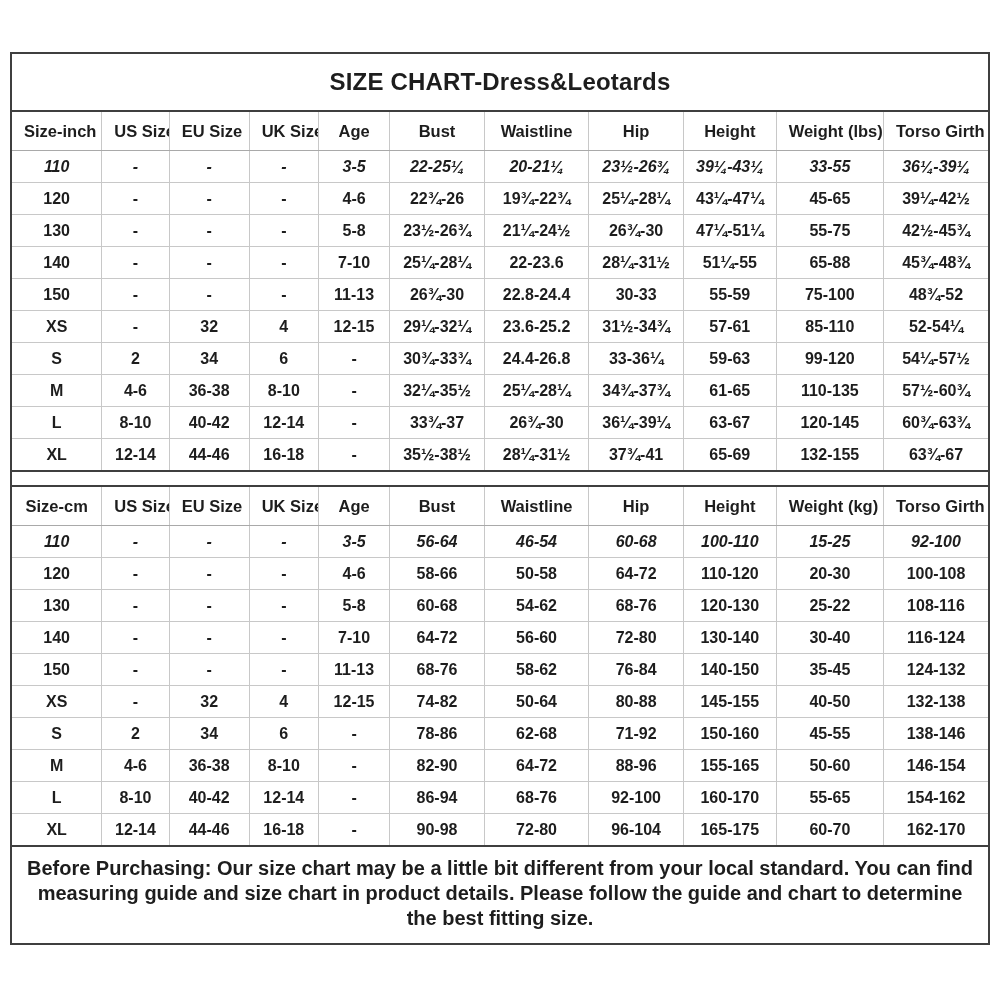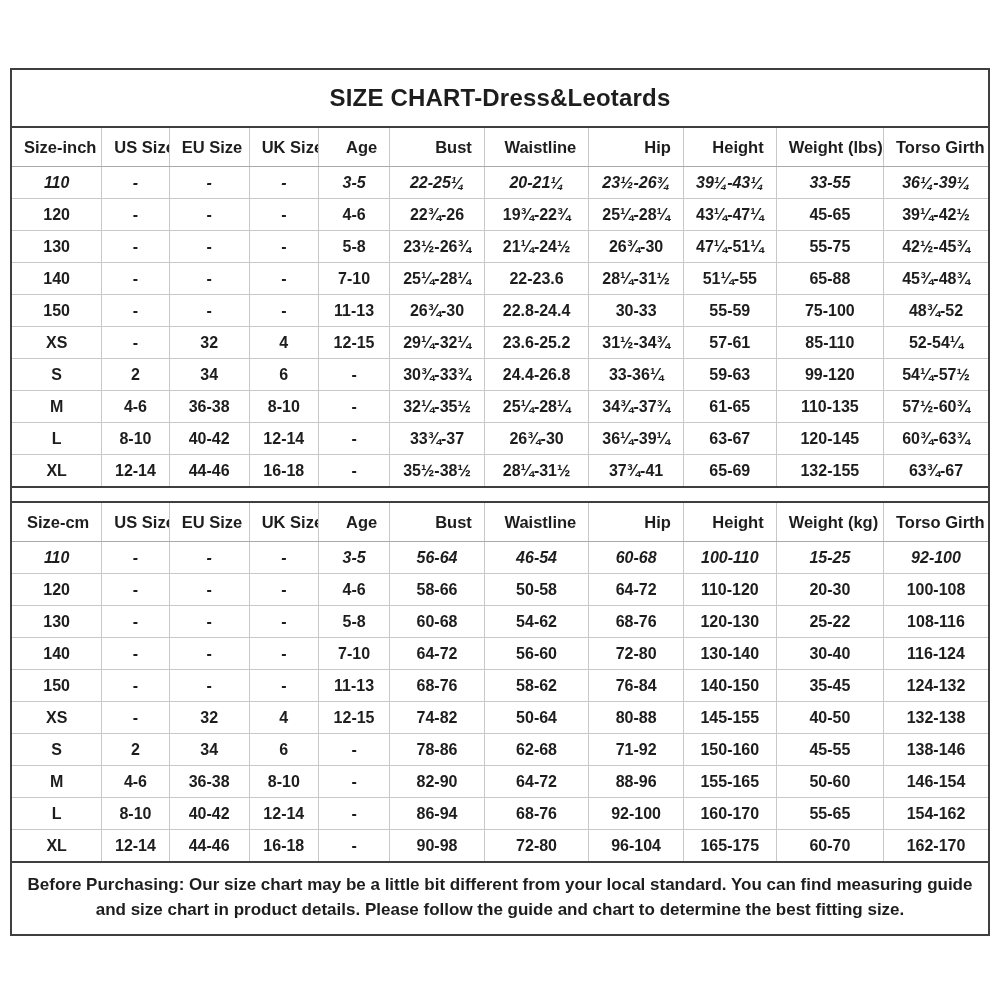--- a/index.html
+++ b/index.html
@@ -7,21 +7,21 @@
     padding: 0;
     background: #ffffff;
     width: 1000px;
     height: 1000px;
     font-family: "Liberation Sans", sans-serif;
     color: #1d1d1d;
   }
   .chart-card {
     position: absolute;
     left: 10px;
-    top: 68px;
+    top: 52px;
     width: 976px;
     border: 2px solid #3f3f3f;
     background: #ffffff;
   }
   .chart-title {
     height: 56px;
     line-height: 56px;
     text-align: center;
     font-size: 24px;
     font-weight: 700;
@@ -31,21 +31,21 @@
   }
   table.size-table {
     width: 100%;
     border-collapse: collapse;
     table-layout: fixed;
     border-bottom: 2px solid #3f3f3f;
   }
   table.size-table th {
     font-size: 16.5px;
     font-weight: 700;
-    text-align: right;
+    text-align: center;
     padding: 10px 12px;
     line-height: 18px;
     border-left: 1px solid #c8c8c8;
     border-bottom: 1px solid #a9a9a9;
     white-space: nowrap;
     overflow: hidden;
   }
   table.size-table td {
     font-size: 16px;
     font-weight: 700;
@@ -60,21 +60,21 @@
   table.size-table th:first-child,
   table.size-table td:first-child { border-left: none; }
   table.size-table tbody tr:first-child td { border-top: none; font-style: italic; }
   .table-gap {
     height: 13px;
     border-bottom: 2px solid #3f3f3f;
   }
   .chart-footer {
     padding: 9px 12px 12px 12px;
     text-align: center;
-    font-size: 17px;
+    font-size: 20px;
     font-weight: 700;
     line-height: 25px;
   }
   col.c-size   { width: 9.2%; }
   col.c-us     { width: 6.9%; }
   col.c-eu     { width: 8.2%; }
   col.c-uk     { width: 7.1%; }
   col.c-age    { width: 7.3%; }
   col.c-bust   { width: 9.7%; }
   col.c-waist  { width: 10.7%; }

